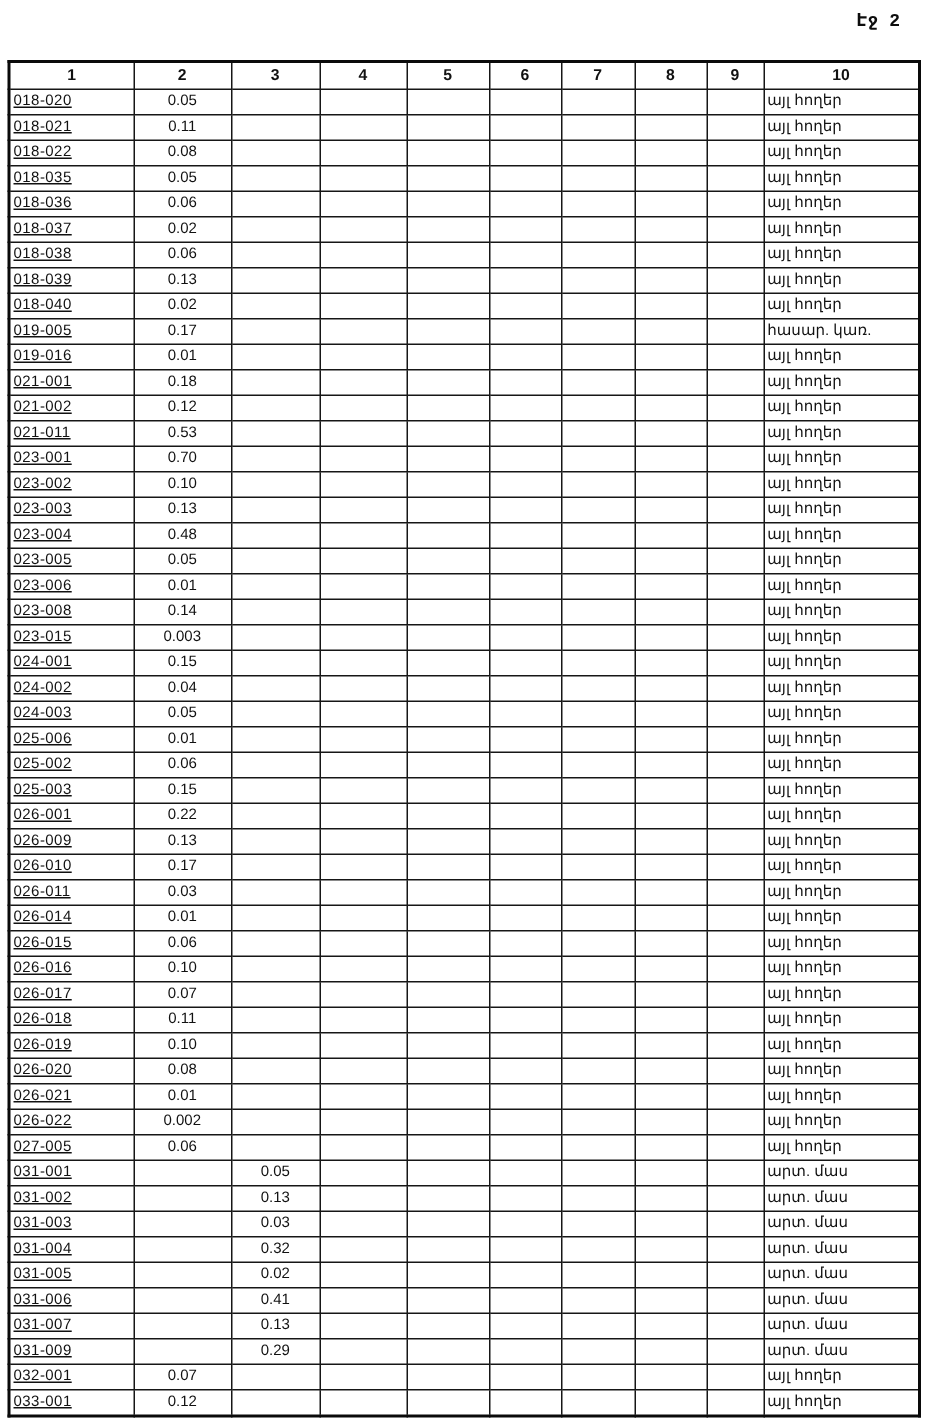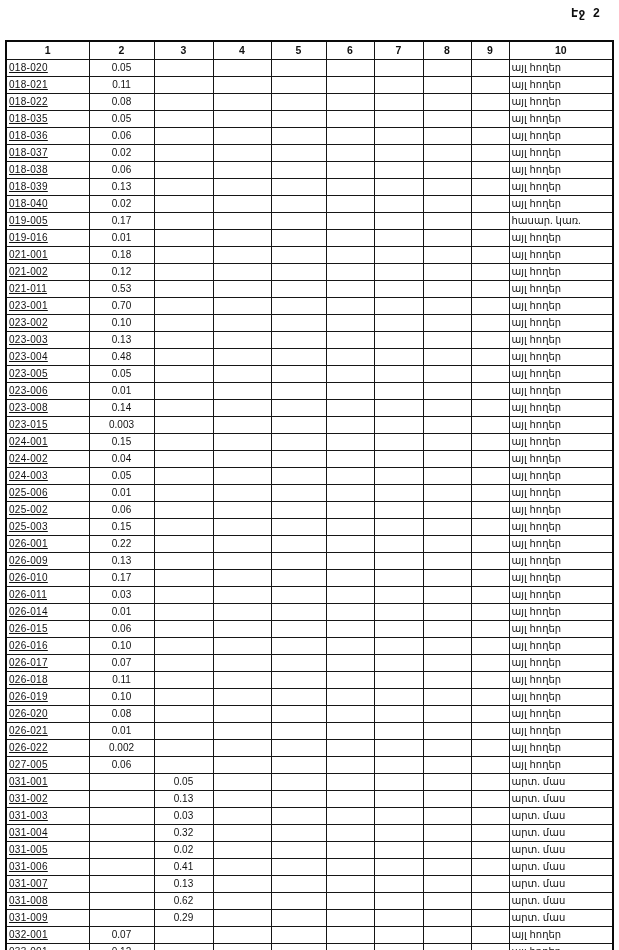--- a/index.html
+++ b/index.html
@@ -680,32 +680,20 @@
         <td class="cell-num">0.13</td>
         <td class="cell-empty"></td>
         <td class="cell-empty"></td>
         <td class="cell-empty"></td>
         <td class="cell-empty"></td>
         <td class="cell-empty"></td>
         <td class="cell-empty"></td>
         <td class="cell-type">արտ. մաս</td>
       </tr>
       <tr>
-        <td class="cell-code">031-008</td>
-        <td class="cell-num"></td>
-        <td class="cell-num">0.62</td>
-        <td class="cell-empty"></td>
-        <td class="cell-empty"></td>
-        <td class="cell-empty"></td>
-        <td class="cell-empty"></td>
-        <td class="cell-empty"></td>
-        <td class="cell-empty"></td>
-        <td class="cell-type">արտ. մաս</td>
-      </tr>
-      <tr>
         <td class="cell-code">031-009</td>
         <td class="cell-num"></td>
         <td class="cell-num">0.29</td>
         <td class="cell-empty"></td>
         <td class="cell-empty"></td>
         <td class="cell-empty"></td>
         <td class="cell-empty"></td>
         <td class="cell-empty"></td>
         <td class="cell-empty"></td>
         <td class="cell-type">արտ. մաս</td>

